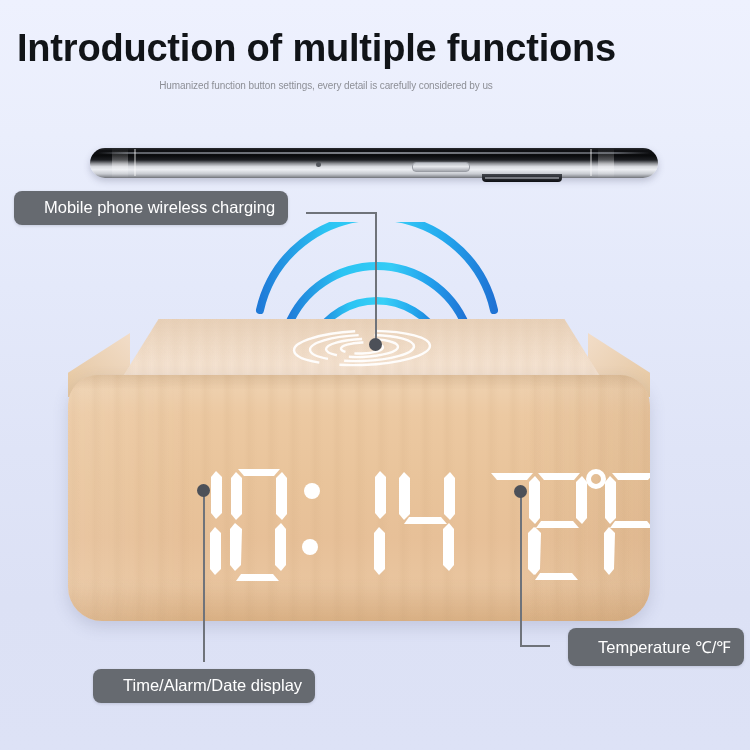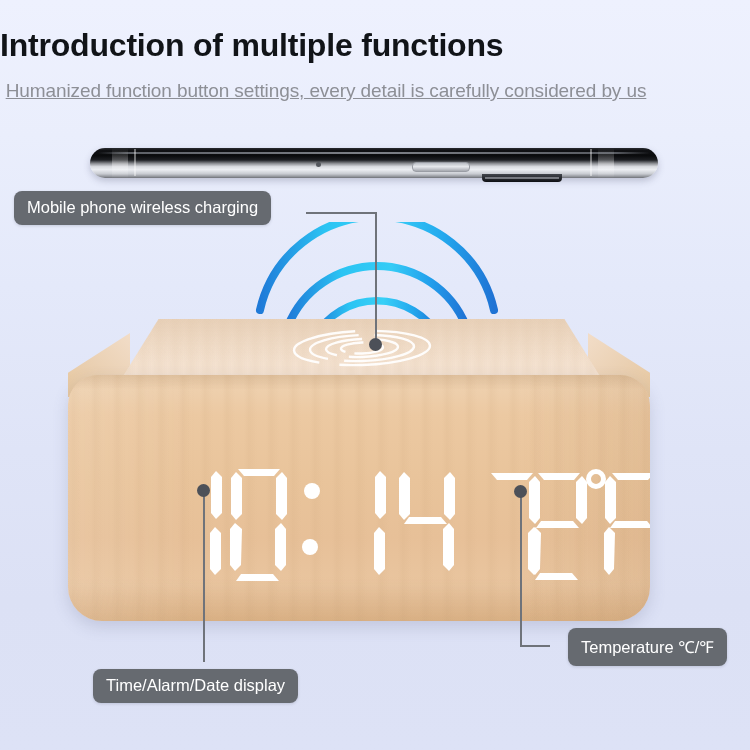--- a/index.html
+++ b/index.html
@@ -26,36 +26,35 @@
         #dde2f6 100%);
     overflow: hidden;
   }
 
   
   #title {
     position: absolute;
     top: 27px;
     left: 0;
     width: 616px;
-    text-align: left;
-    font-size: 32px;
+    text-align: right;
+    font-size: 38px;
     font-weight: bold;
     color: #111418;
     letter-spacing: -0.2px;
   }
   #subtitle {
     position: absolute;
     top: 80px;
     left: 0;
     width: 652px;
     text-align: center;
-    font-size: 19px;
+    font-size: 10px;
     color: #8d8f96;
     letter-spacing: -0.1px;
-    text-decoration: underline;
   }
 
   
   #phone {
     position: absolute;
     left: 90px;
     top: 146px;
     width: 568px;
     height: 38px;
   }
@@ -262,21 +261,21 @@
   
   .callout {
     position: absolute;
     display: inline-flex;
     align-items: center;
     justify-content: center;
     background: #666a70;
     color: #ffffff;
     border-radius: 8px;
     font-size: 16.5px;
-    padding: 7px 13px 8px 13px;
+    padding: 7px 13px 8px 30px;
     white-space: nowrap;
     box-shadow: 0 1px 3px rgba(50,55,80,0.18);
   }
   #callout-charging { left: 14px; top: 191px; }
   #callout-time     { left: 93px; top: 661px; margin-top: 8px; }
   #callout-temp     { left: 568px; top: 628px; }
 
   .lead {
     position: absolute;
     background: #6f737a;

